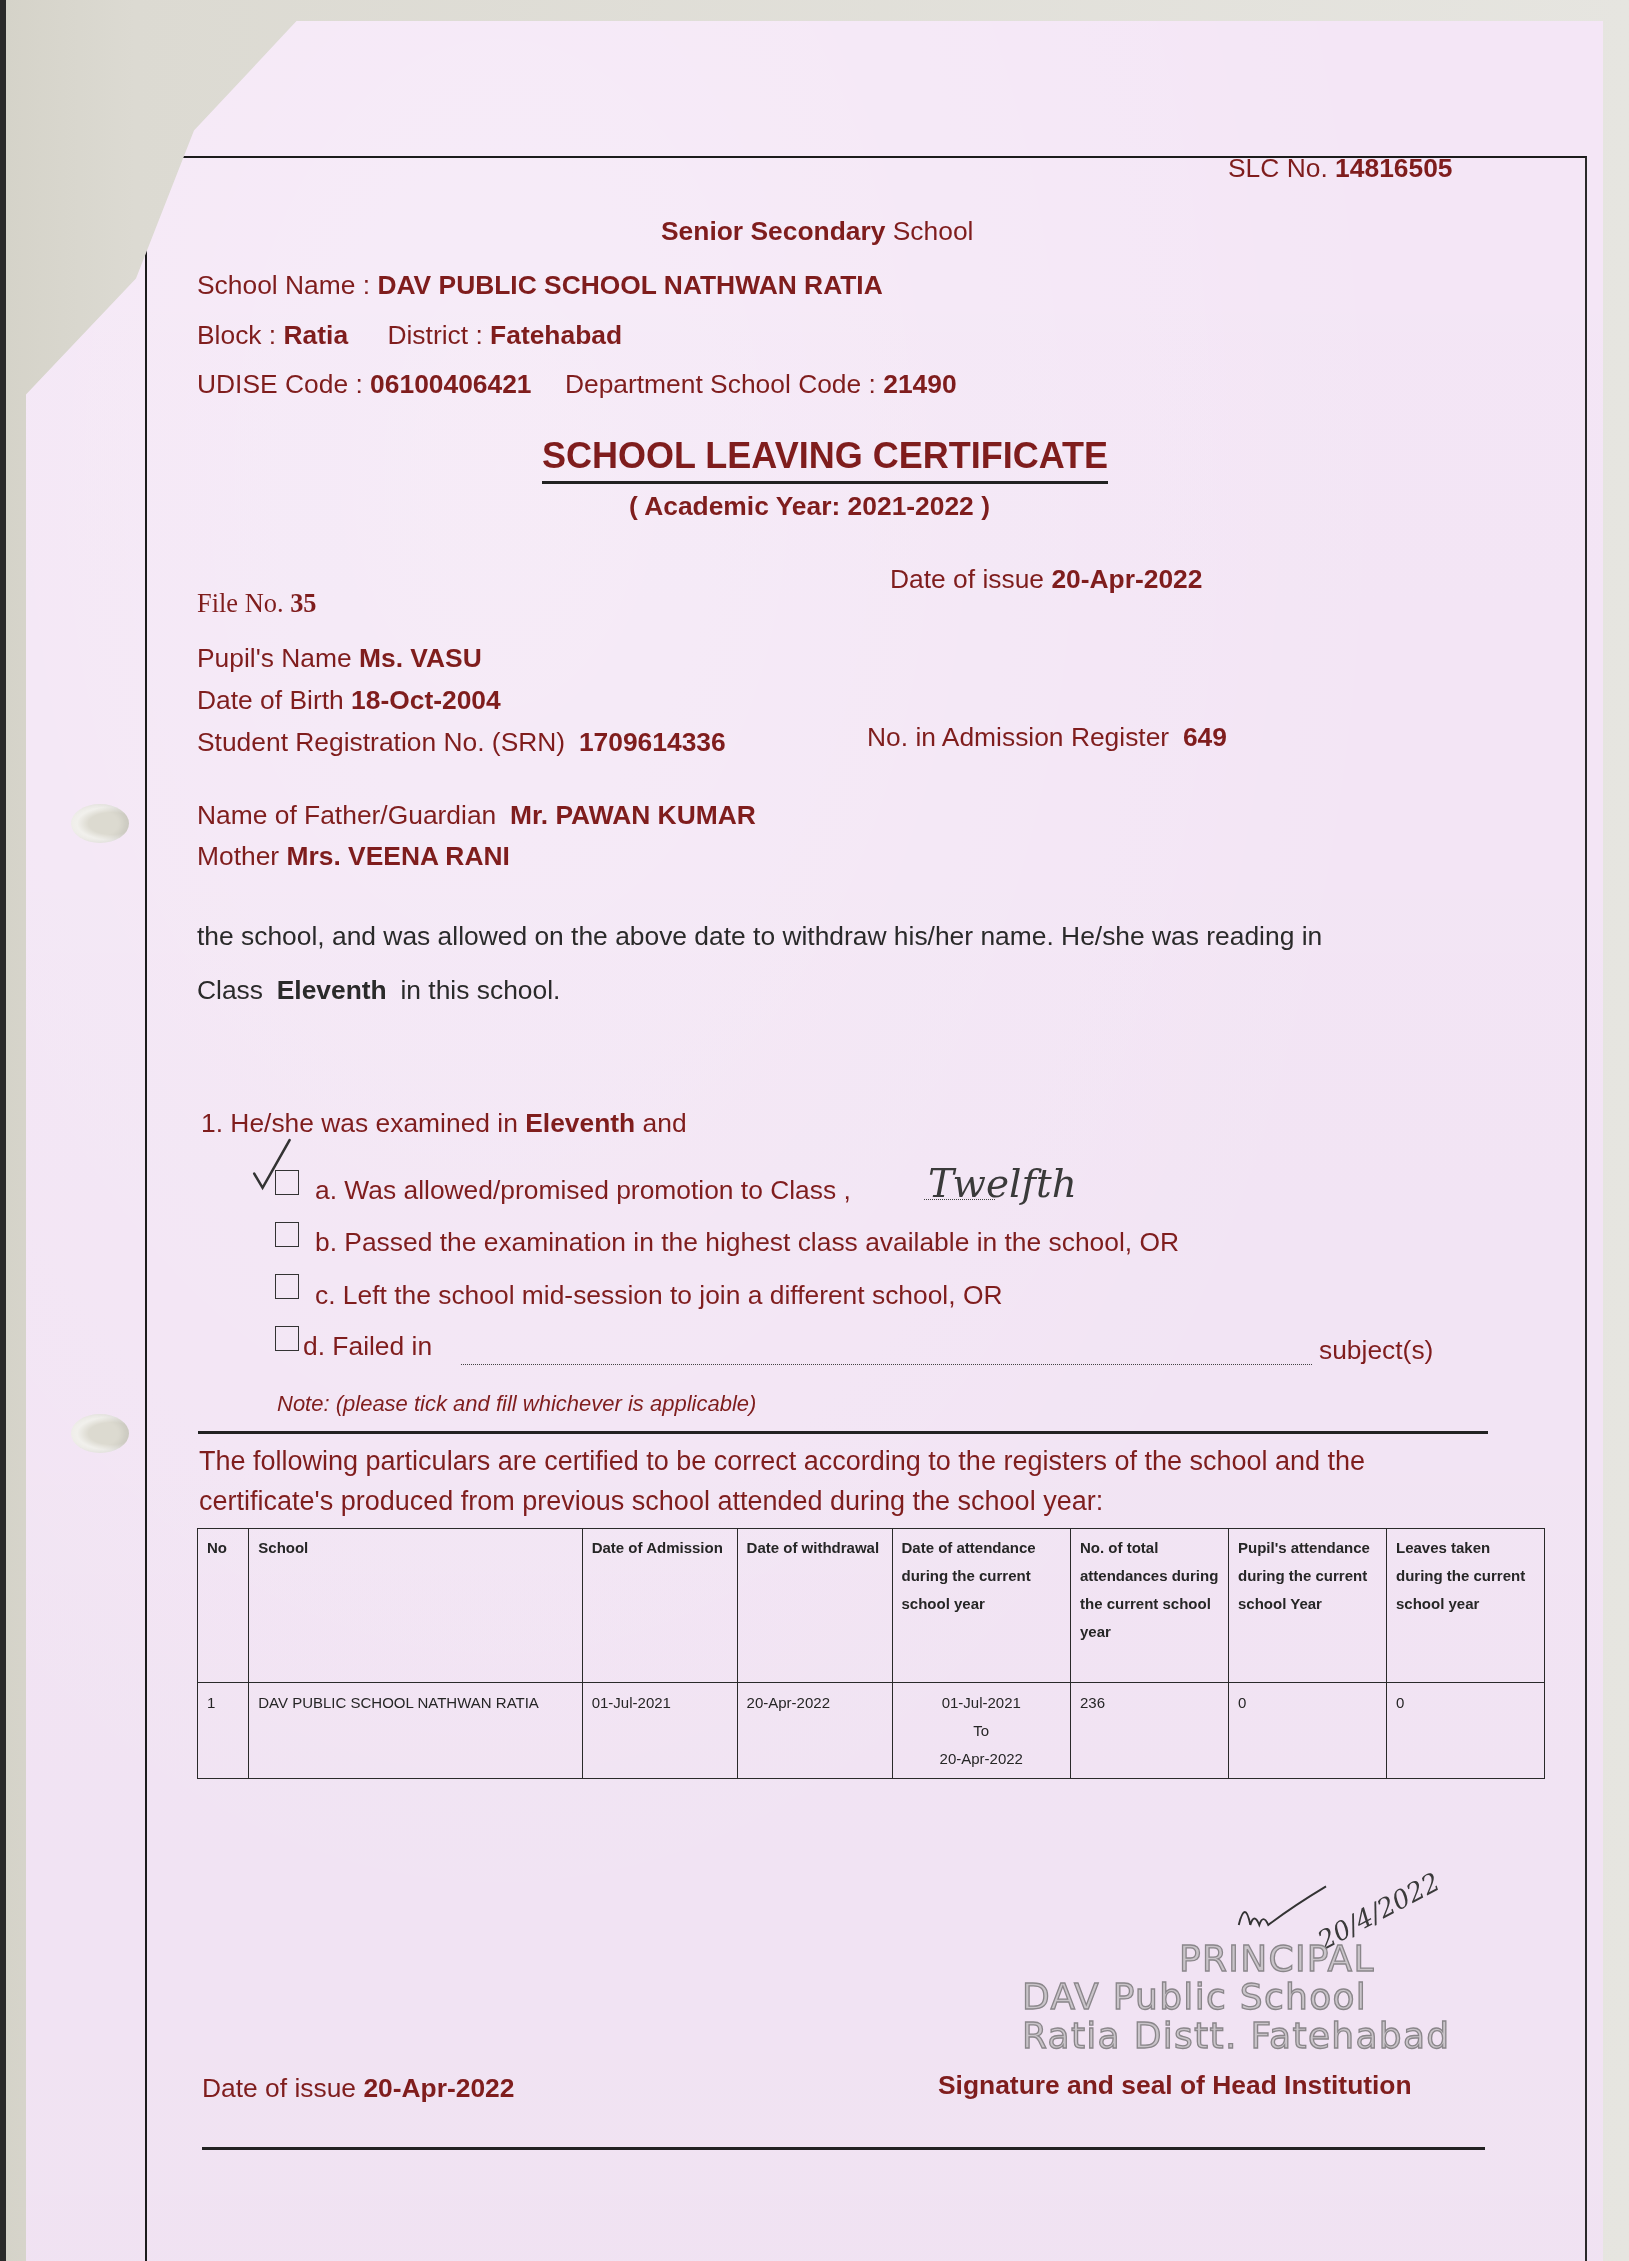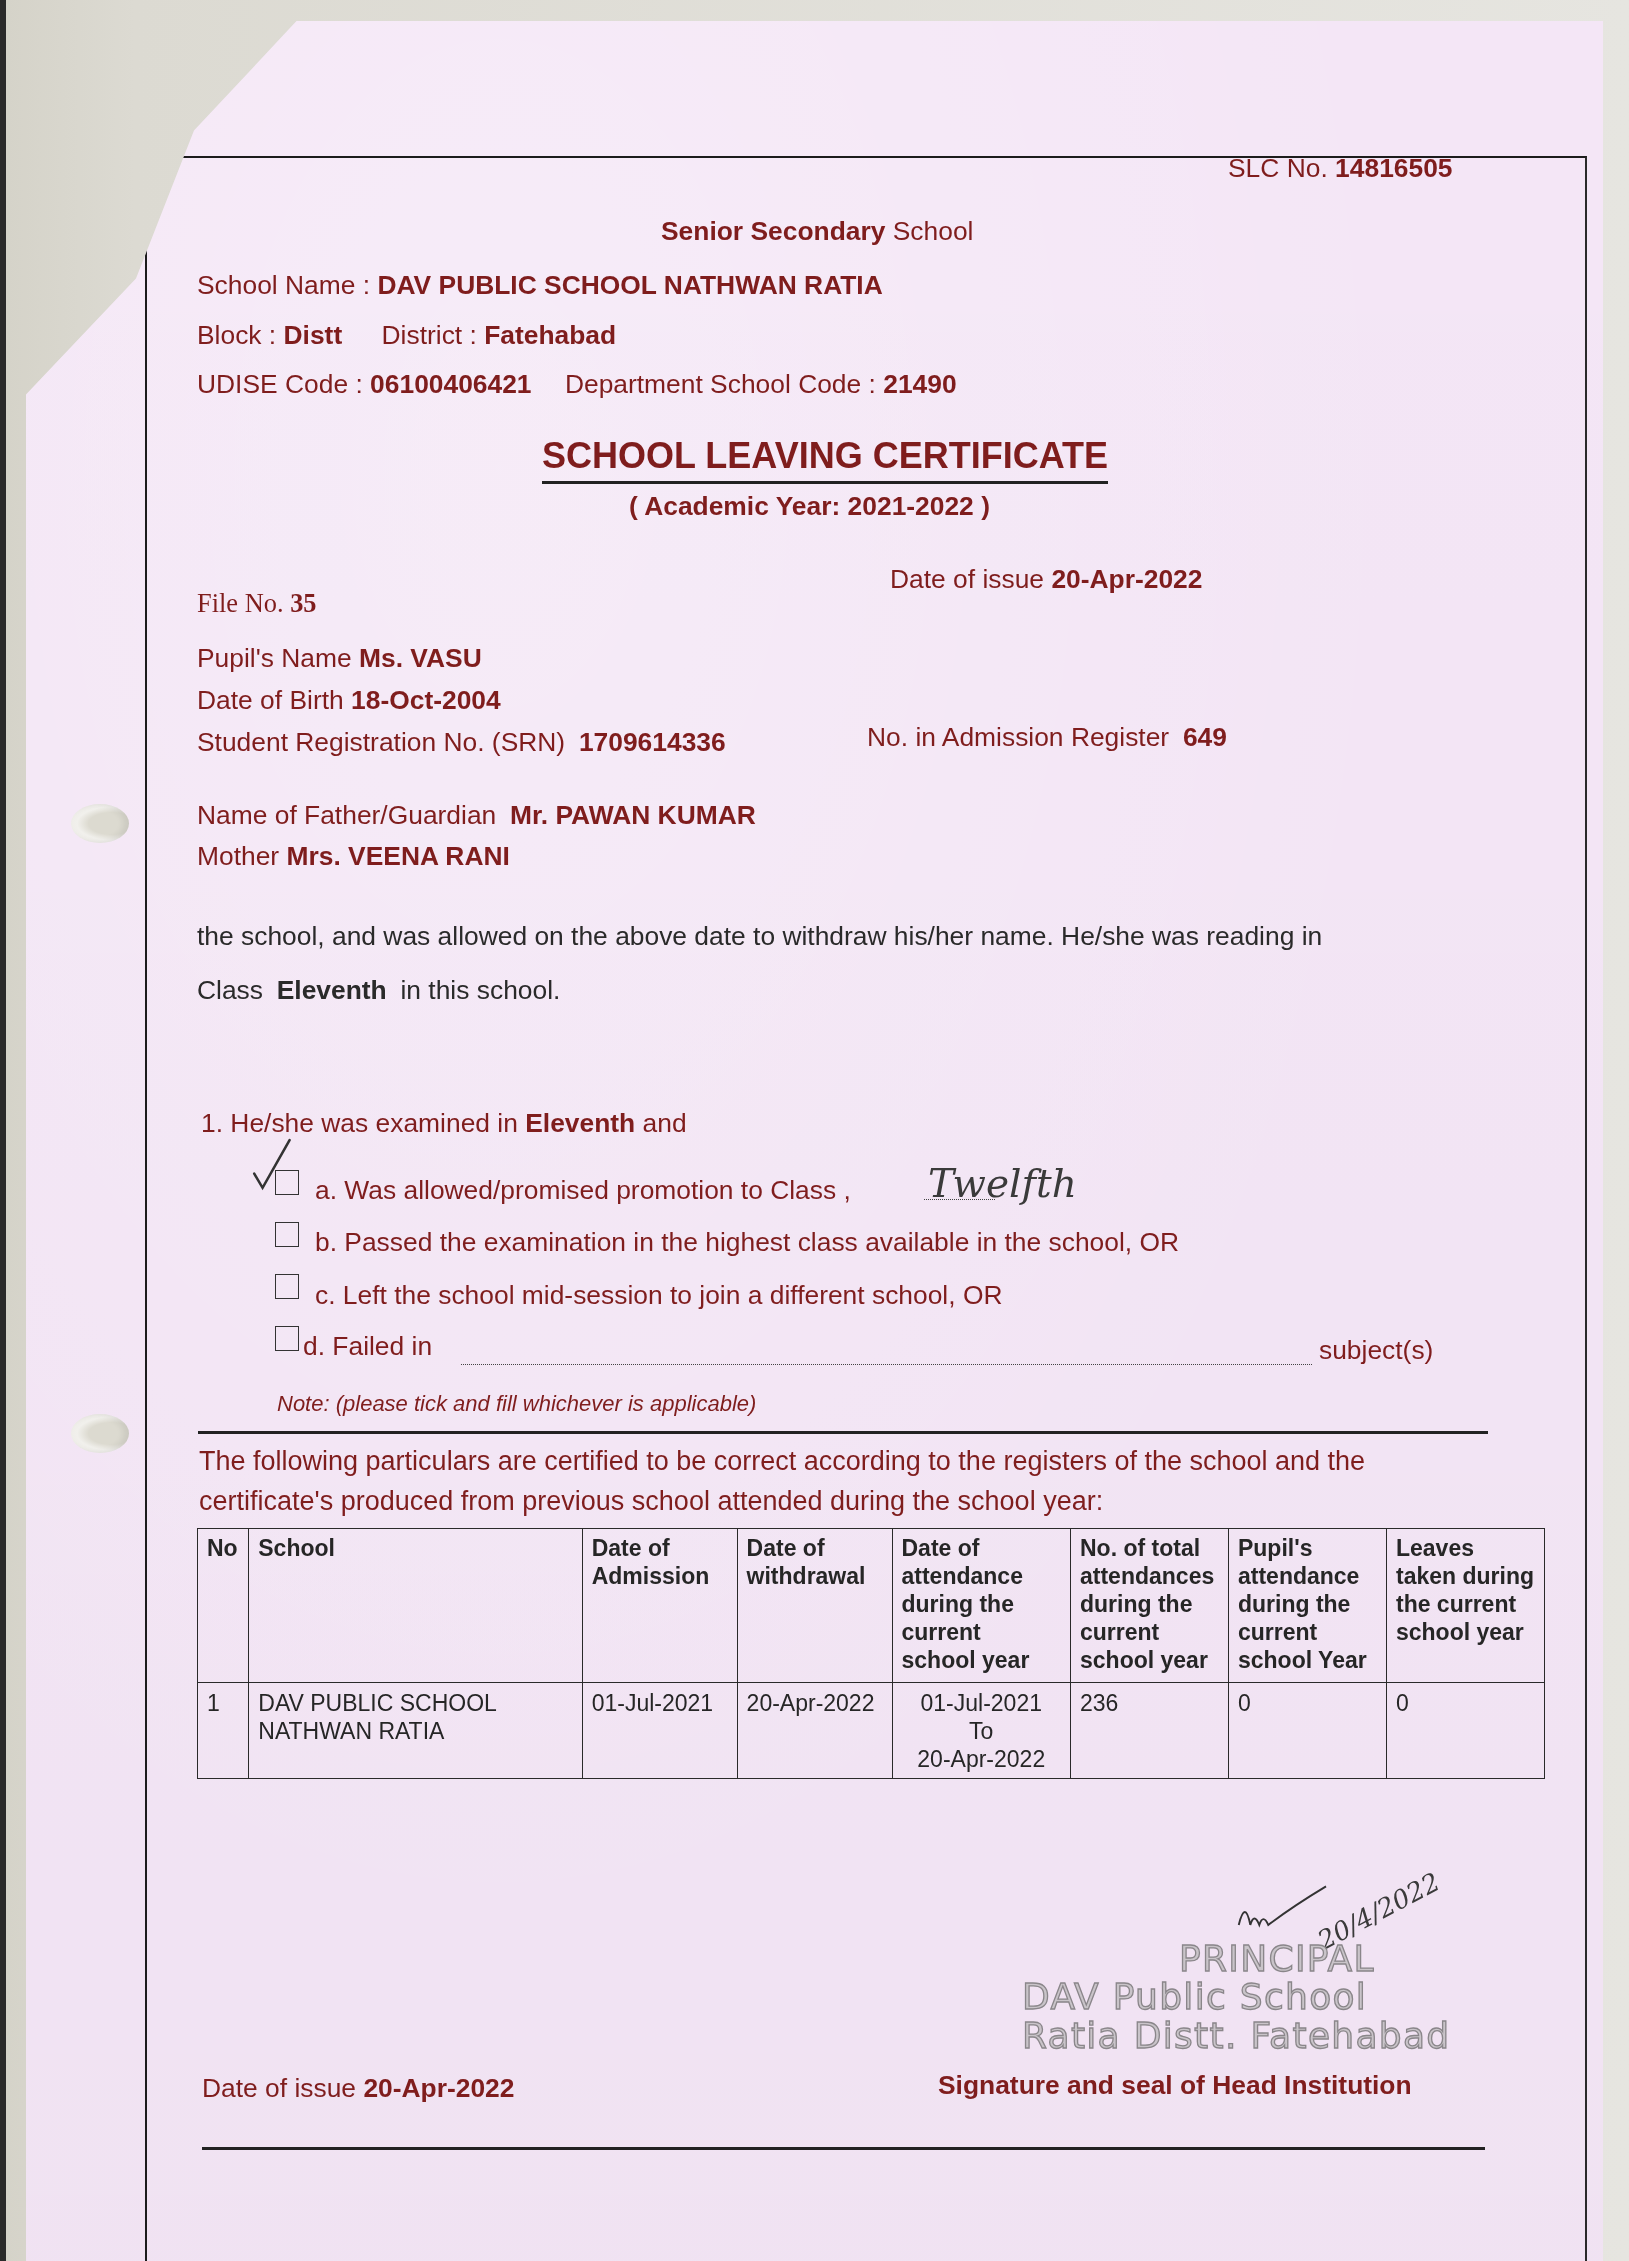--- a/index.html
+++ b/index.html
@@ -30,21 +30,21 @@
   .t { position: absolute; white-space: nowrap; font-size: 26.4px; color: #7f1d1d; }
   .b { font-weight: bold; }
   .title { font-size: 36px; font-weight: bold; border-bottom: 3.9px solid #222; padding-bottom: 3.9px; }
   .para { position: absolute; left: 197px; width: 1302px; font-size: 26.4px; line-height: 54px; color: #2a2a2a; }
   .checkbox { position: absolute; width: 22px; height: 23px; border: 1.9px solid #333; background: transparent; }
   .dotted { position: absolute; border-bottom: 1.9px dotted #444; }
   .hrule { position: absolute; height: 0; border-top: 3.2px solid #222; }
   .note { font-style: italic; font-size: 22px; }
   table.particulars {
     position: absolute; left: 197px; top: 1528px; width: 1348px;
-    border-collapse: collapse; font-size: 23px; color: #262626;
+    border-collapse: collapse; font-size: 15px; color: #262626;
   }
   table.particulars th, table.particulars td {
     border: 1.9px solid #2a2a2a; vertical-align: top; text-align: left; padding: 5.2px 9px; line-height: 28px;
   }
   table.particulars th { font-weight: bold; height: 143px; }
   table.particulars td { height: 77px; }
   .center { text-align: center !important; }
   .handwriting { position: absolute; font-family: "DejaVu Serif", serif; font-style: italic; color: #3a3a3a; }
   .seal { position: absolute; font-family: "DejaVu Sans", sans-serif; color: #c9c4c9;
     -webkit-text-stroke: 1.3px #8a868a; font-size: 36px; letter-spacing: 1.3px; }
@@ -72,21 +72,21 @@
   <span>School</span>
 </div>
 
 <div class="t" style="left:197px; top:270px;">
   <span>School Name :</span>
   <span class="b">DAV PUBLIC SCHOOL NATHWAN RATIA</span>
 </div>
 
 <div class="t" style="left:197px; top:320px;">
   <span>Block :</span>
-  <span class="b">Distt</span>
+  <span class="b">Ratia</span>
   <span style="margin-left:32px;">District :</span>
   <span class="b">Fatehabad</span>
 </div>
 
 <div class="t" style="left:197px; top:369px;">
   <span>UDISE Code :</span>
   <span class="b">06100406421</span>
   <span style="margin-left:26px;">Department School Code :</span>
   <span class="b">21490</span>
 </div>

